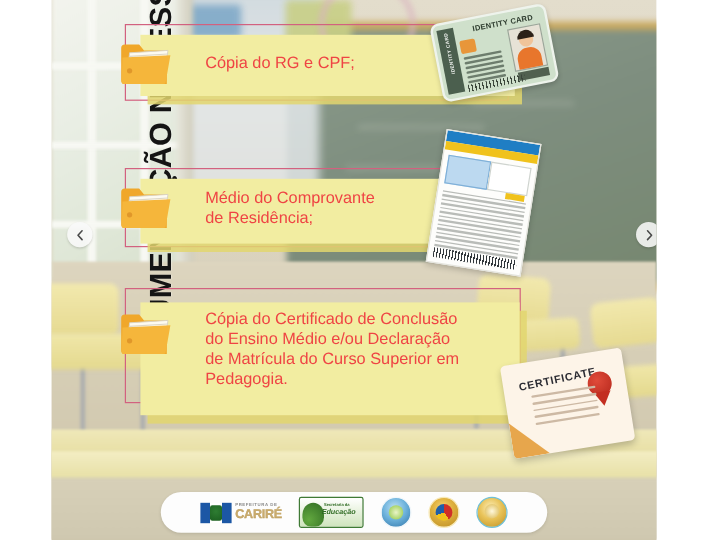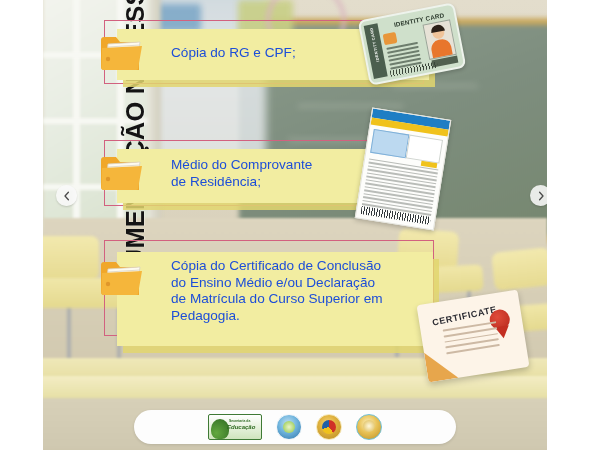--- a/index.html
+++ b/index.html
@@ -118,21 +118,21 @@
   .item{position:absolute;}
   .frame{
     position:absolute;border:1px solid #d2617f;box-sizing:border-box;
     background:transparent;
   }
   .card{
     position:absolute;background:#f2eda1;
     box-shadow:6px 7px 0 rgba(226,214,110,.85);
   }
   .card-text{
-    position:absolute;color:#1d4ed8;
+    position:absolute;color:#ef4444;
     font-family:"Liberation Sans",sans-serif;
     font-size:13.6px;line-height:16.6px;white-space:pre-line;
   }
   .folder{position:absolute;width:46px;height:40px;}
 
   
   .prop{position:absolute;}
   .idcard{
     width:94px;height:62px;border-radius:7px;background:#cfe0cb;
     border:2px solid #eef3ec;transform:rotate(-11deg);
@@ -381,20 +381,29 @@
           <i></i>
             <i></i>
             <i></i>
             <i></i>
             <i></i>
         </div>
       </div>
     </div>
 
     <div class="logobar">
+      <div class="logo">
+        <div class="lg-flag">
+          <div class="crest"></div>
+        </div>
+        <div class="lg-txt">
+          <span class="lg-small">PREFEITURA DE</span>
+          <span class="lg-big">CARIRÉ</span>
+        </div>
+      </div>
 
       <div class="logo">
         <div class="lg-edu">
           <div class="leafy"></div>
           <div class="t1">Secretaria da</div>
           <div class="t2">Educação</div>
         </div>
       </div>
 
       <div class="seal seal-blue">

